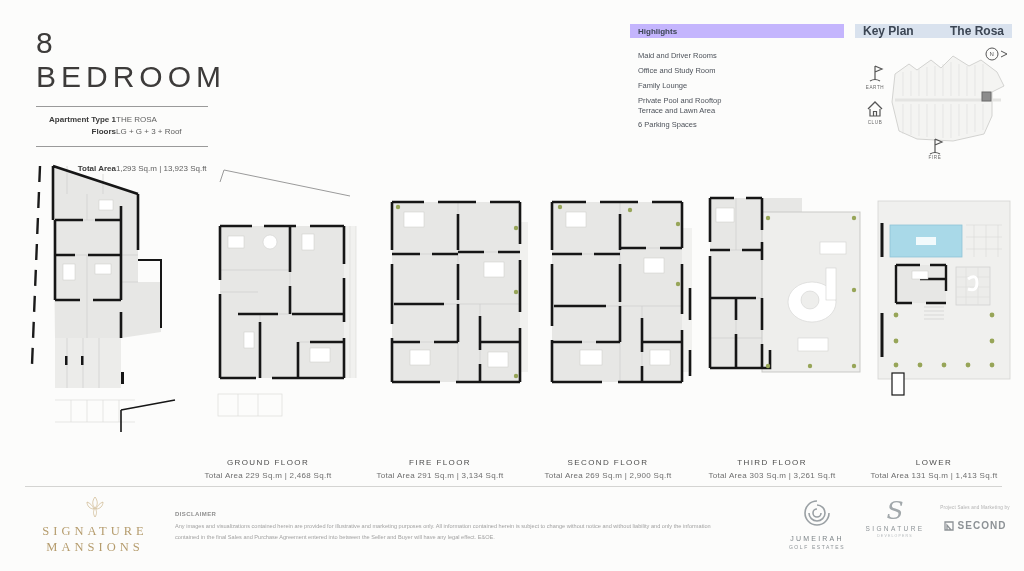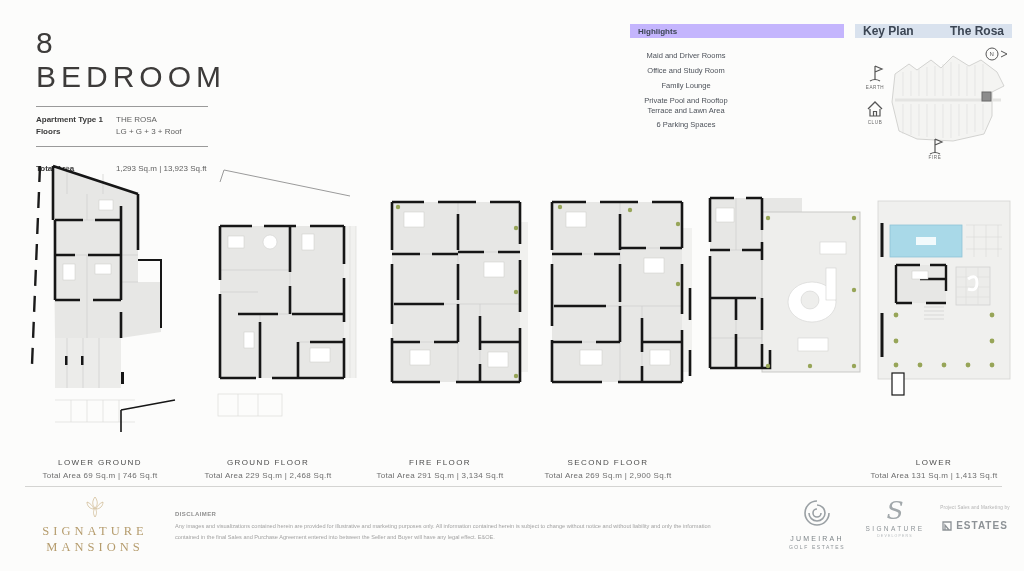--- a/index.html
+++ b/index.html
@@ -7,30 +7,30 @@
   body { font-family:"Liberation Sans", sans-serif; }
   .page {
     position:relative; width:1024px; height:571px; background:#fcfcfb;
     overflow:hidden; color:#4a4a4a;
   }
   
   .title-block { position:absolute; left:36px; top:26px; width:172px; }
   .page-title { font-size:30px; letter-spacing:5px; color:#3d3b3a; font-weight:400; }
   .spec-table { margin-top:12px; border-top:1px solid #9a9a9a; padding-top:7px; }
   .spec-row { display:flex; font-size:8px; line-height:1.55; }
-  .spec-label { width:80px; font-weight:bold; color:#3a3a3a; }
+  .spec-label { width:80px; font-weight:bold; color:#3a3a3a;text-align:right; }
   .spec-value { color:#5f5f5f; }
   .spec-total { margin-top:7px; border-top:1px solid #9a9a9a; padding-top:16px; }
   
   .highlights { position:absolute; left:630px; top:24px; width:214px; }
   .hl-bar { background:#c4b5fd; height:14px; display:flex; align-items:center; padding-left:8px;
             font-size:8px; font-weight:bold; color:#3c4654; }
   .hl-cols { display:flex; margin-top:13px; padding-left:8px; }
   .hl-col1 { width:116px; }
-  .hl-col2 { width:96px;text-align:center; }
+  .hl-col2 { width:96px; }
   .hl-item { font-size:7.5px; color:#4d525a; line-height:1.32; margin-bottom:5px; }
   
   .keyplan { position:absolute; left:855px; top:24px; width:157px; }
   .kp-bar { background:#d9e2ee; height:14px; display:flex; align-items:center; justify-content:space-between;
             padding:0 8px; font-size:12px; font-weight:bold; color:#3c4654; }
   .kp-map { margin-top:4px; }
   .kp-text { font-size:4.6px; letter-spacing:0.6px; fill:#6a6a6a; font-family:"Liberation Sans", sans-serif; }
   
   .plan { position:absolute; }
   
@@ -236,35 +236,35 @@
     <circle cx="52" cy="170" r="2.4" fill="#97a558"></circle>
     <circle cx="76" cy="170" r="2.4" fill="#97a558"></circle>
     <circle cx="100" cy="170" r="2.4" fill="#97a558"></circle>
     <circle cx="124" cy="170" r="2.4" fill="#97a558"></circle>
     <circle cx="124" cy="146" r="2.4" fill="#97a558"></circle>
     <circle cx="124" cy="120" r="2.4" fill="#97a558"></circle>
     <path d="M14,28 V62 M14,118 V162" stroke="#161616" stroke-width="3"></path>
     <rect x="24" y="178" width="12" height="22" fill="#ffffff" stroke="#161616" stroke-width="1.2"></rect>
   </svg>
 
-  <div class="plan-label" style="left:15px;">
-    <div class="pl-name">LOWER GROUND</div>
-    <div class="pl-area">Total Area 69 Sq.m | 746 Sq.ft</div>
-  </div>
   <div class="plan-label" style="left:183px;">
     <div class="pl-name">GROUND FLOOR</div>
     <div class="pl-area">Total Area 229 Sq.m | 2,468 Sq.ft</div>
   </div>
   <div class="plan-label" style="left:355px;">
     <div class="pl-name">FIRE FLOOR</div>
     <div class="pl-area">Total Area 291 Sq.m | 3,134 Sq.ft</div>
   </div>
   <div class="plan-label" style="left:523px;">
     <div class="pl-name">SECOND FLOOR</div>
     <div class="pl-area">Total Area 269 Sq.m | 2,900 Sq.ft</div>
+  </div>
+  <div class="plan-label" style="left:687px;">
+    <div class="pl-name">THIRD FLOOR</div>
+    <div class="pl-area">Total Area 303 Sq.m | 3,261 Sq.ft</div>
   </div>
   <div class="plan-label" style="left:849px;">
     <div class="pl-name">LOWER</div>
     <div class="pl-area">Total Area 131 Sq.m | 1,413 Sq.ft</div>
   </div>
 
   <div class="divider"></div>
 
   <div class="brand-left">
     <svg class="flower" width="26" height="26" viewBox="0 0 26 26">
@@ -304,17 +304,17 @@
     <div class="sig-name">SIGNATURE</div>
     <div class="sig-sub">DEVELOPERS</div>
   </div>
 
   <div class="logo-devmark">
     <div class="dm-caption">Project Sales and Marketing by</div>
     <div class="dm-row">
       <svg width="10" height="10" viewBox="0 0 10 10">
         <path d="M1,1 H9 V9 H1 Z M3,9 V4 L7,9" fill="none" stroke="#8d9296" stroke-width="1.3"></path>
       </svg>
-      <span class="dm-name">ESTATES</span>
+      <span class="dm-name">SECOND</span>
     </div>
   </div>
 
 </div>
 
 </body></html>

